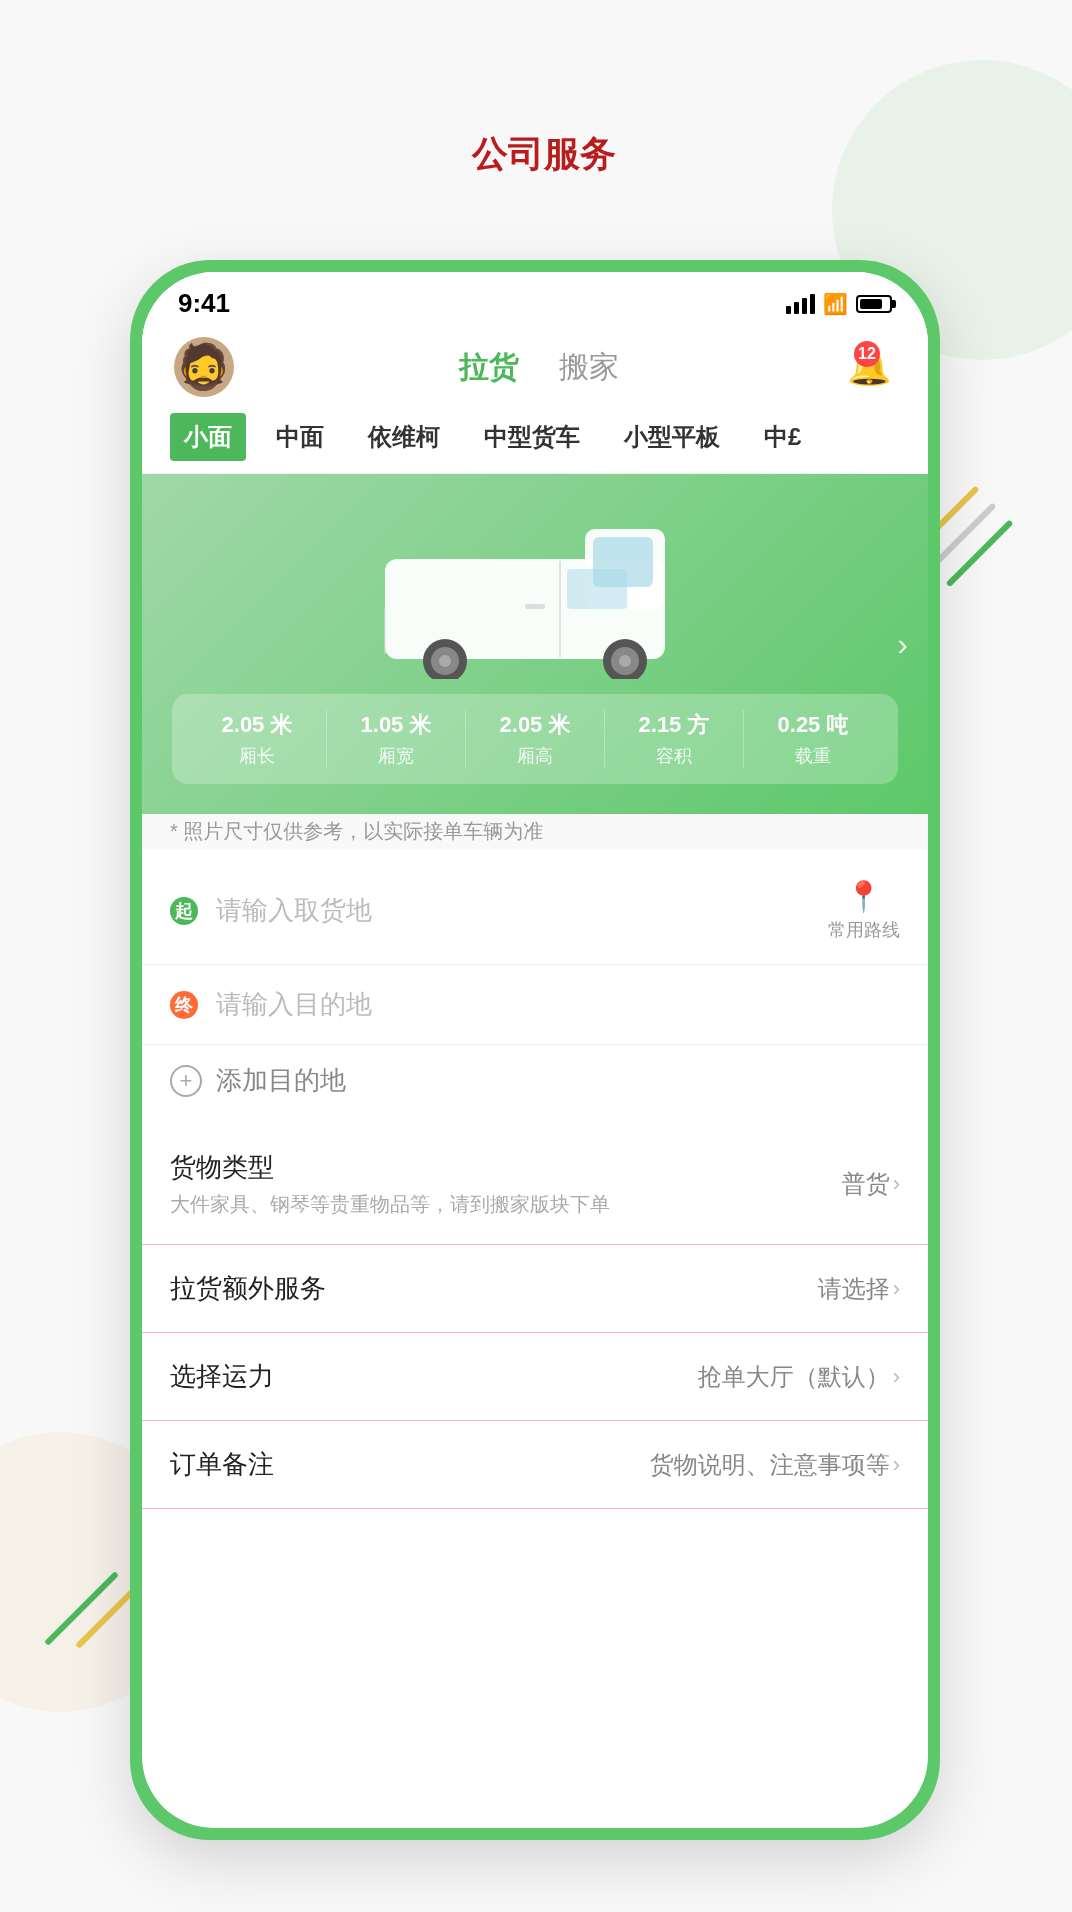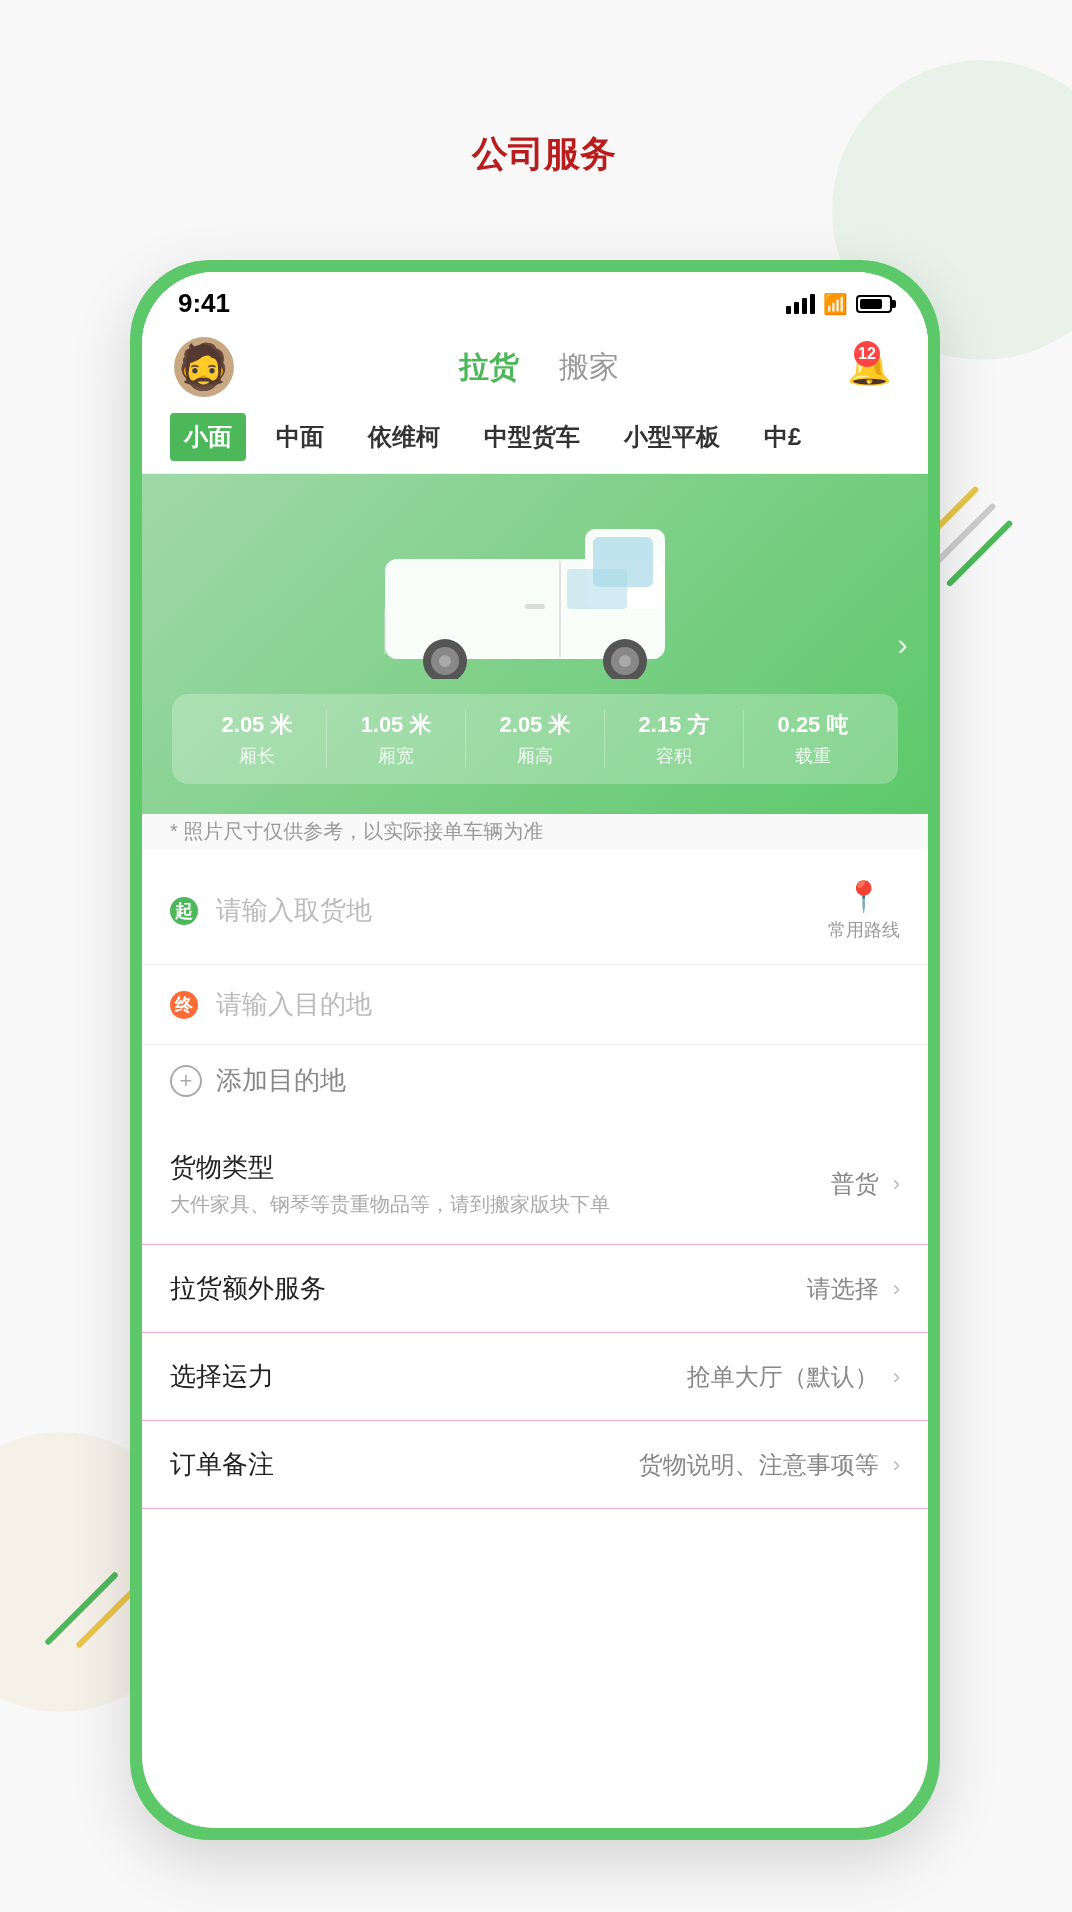--- a/index.html
+++ b/index.html
@@ -325,21 +325,21 @@
       font-weight: 500;
     }
     .option-subtitle {
       font-size: 20px;
       color: #aaa;
       margin-top: 6px;
     }
     .option-right {
       display: flex;
       align-items: center;
-      gap: 14px;
+      gap: 3px;
     }
     .option-value {
       font-size: 24px;
       color: #888;
     }
     .chevron-icon {
       font-size: 22px;
       color: #bbb;
     }
 

